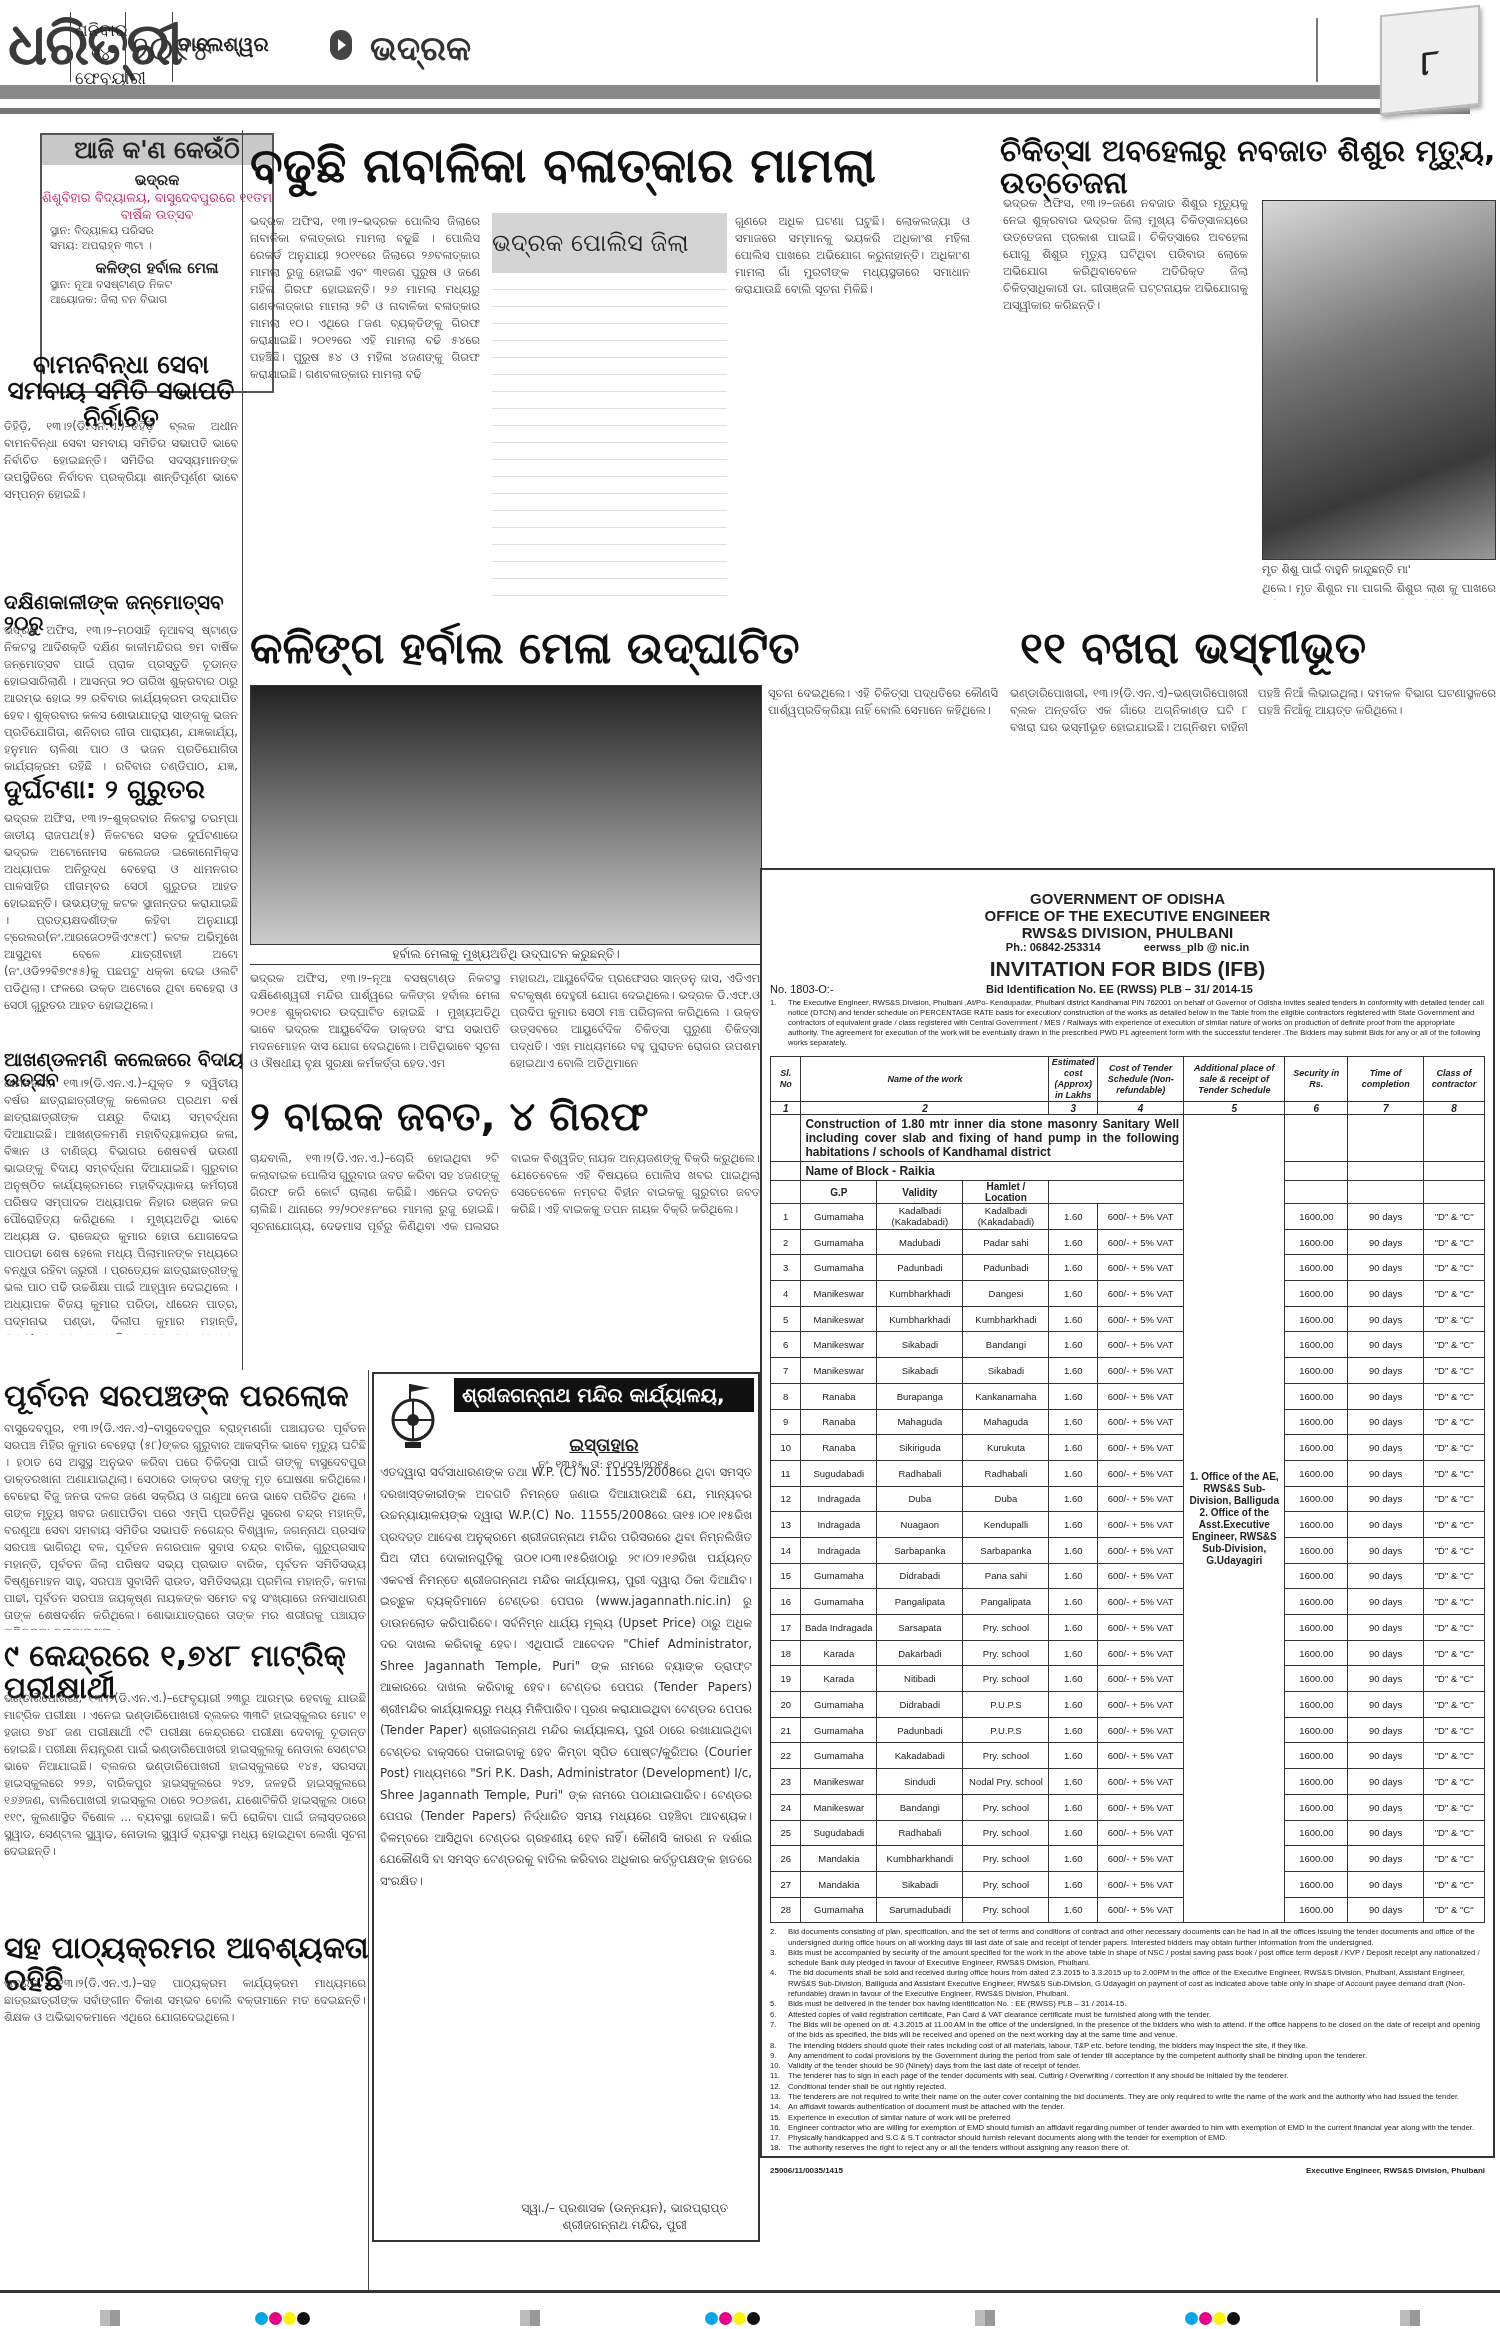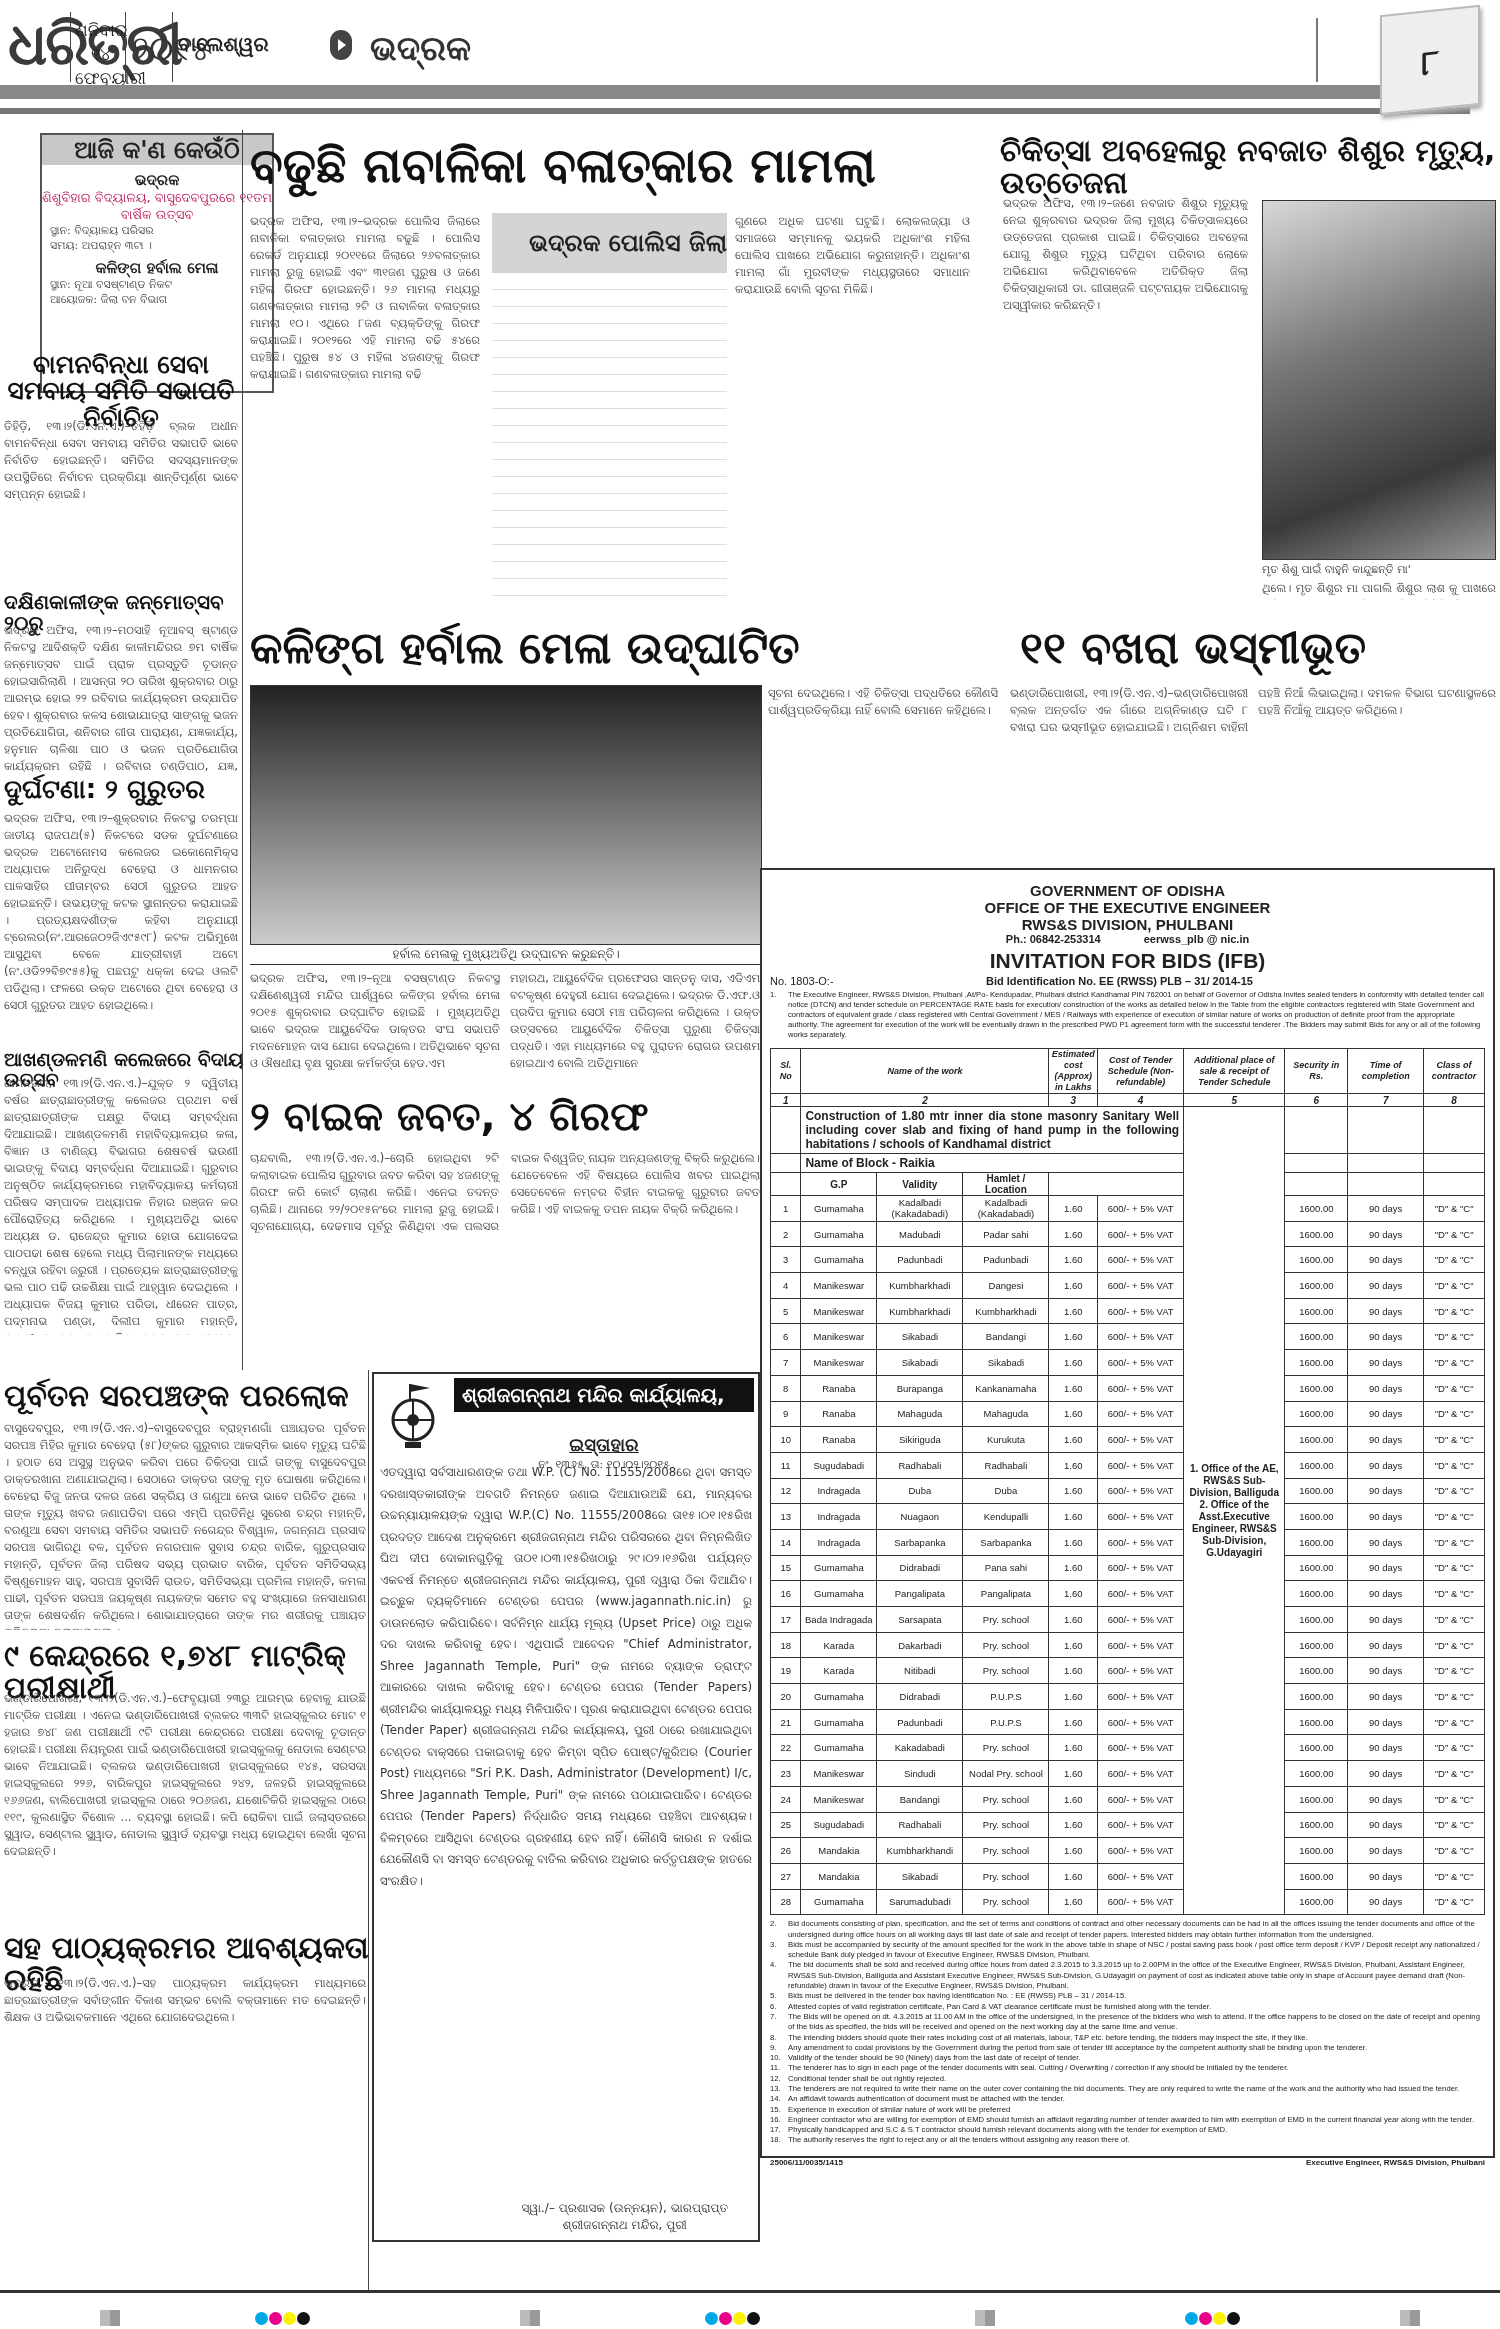--- a/index.html
+++ b/index.html
@@ -31,21 +31,21 @@
   .events .ev-l { font-size: 11px; padding: 1px 8px; color: #444; }
   .events .ev-c { text-align: center; font-size: 13px; color: #be185d; line-height: 17px; }
 
   .col-rule { background: #444; width: 1px; }
 
   
   .photo { background: linear-gradient(160deg, #d8d8d8 0%, #777 40%, #3a3a3a 75%, #999 100%); border: 1px solid #333; }
   .photo2 { background: linear-gradient(180deg, #222 0%, #555 30%, #888 60%, #ccc 100%); border: 1px solid #333; }
 
   
-  .tender { left: 760px; top: 868px; width: 735px; height: 1290px; border: 2px solid #333; padding: 12px 8px; font-family: "Liberation Sans", sans-serif; color: #222; }
+  .tender { left: 760px; top: 868px; width: 735px; height: 1290px; border: 2px solid #333; padding: 20px 8px; font-family: "Liberation Sans", sans-serif; color: #222; }
   .tender .gov { text-align: center; font-size: 15px; font-weight: bold; line-height: 17px; }
   .tender .ph { text-align: center; font-size: 11px; font-weight: bold; }
   .tender .ph span { margin: 0 20px; }
   .tender .ifb { text-align: center; font-size: 21px; font-weight: bold; line-height: 28px; margin-top: 2px; }
   .tender .ref { position: relative; height: 14px; font-size: 11px; }
   .tender .ref .no { position: absolute; left: 0; top: 0; }
   .tender .ref .bid { position: absolute; left: 0; right: 16px; text-align: center; font-weight: bold; }
   .tender .intro { font-size: 7.6px; line-height: 10px; display: flex; margin-top: 1px; }
   .tender .intro .n { width: 18px; flex: none; }
   table.bids { border-collapse: collapse; width: 100%; margin-top: 8px; font-size: 9px; }
@@ -127,21 +127,21 @@
 
 <div class="abs headline" style="left:4px;top:1932px;width:365px;font-size:30px">ସହ ପାଠ୍ୟକ୍ରମର ଆବଶ୍ୟକତା ରହିଛି</div>
 <div class="abs body-text" style="left:4px;top:1975px;width:362px;height:305px;overflow:hidden">ଭଦ୍ରକ, ୧୩।୨(ଡି.ଏନ.ଏ.)–ସହ ପାଠ୍ୟକ୍ରମ କାର୍ଯ୍ୟକ୍ରମ ମାଧ୍ୟମରେ ଛାତ୍ରଛାତ୍ରୀଙ୍କ ସର୍ବାଙ୍ଗୀନ ବିକାଶ ସମ୍ଭବ ବୋଲି ବକ୍ତାମାନେ ମତ ଦେଇଛନ୍ତି। ଶିକ୍ଷକ ଓ ଅଭିଭାବକମାନେ ଏଥିରେ ଯୋଗଦେଇଥିଲେ।</div>
 
 <div class="abs col-rule" style="left:242px;top:130px;height:1240px"></div>
 <div class="abs col-rule" style="left:368px;top:1370px;height:920px"></div>
 
 <div class="abs headline" style="left:250px;top:140px;width:720px;font-size:48px">ବଢୁଛି ନାବାଳିକା ବଳାତ୍କାର ମାମଲା</div>
 <div class="abs body-text" style="left:250px;top:213px;width:230px;height:385px;overflow:hidden">ଭଦ୍ରକ ଅଫିସ, ୧୩।୨–ଭଦ୍ରକ ପୋଲିସ ଜିଲାରେ ନାବାଳିକା ବଳାତ୍କାର ମାମଲା ବଢୁଛି । ପୋଲିସ ରେକର୍ଡ ଅନୁଯାୟୀ ୨୦୧୧ରେ ଜିଲାରେ ୨୬ବଳାତ୍କାର ମାମଲା ରୁଜୁ ହୋଇଛି ଏବଂ ୩୧ଜଣ ପୁରୁଷ ଓ ଜଣେ ମହିଳା ଗିରଫ ହୋଇଛନ୍ତି। ୨୬ ମାମଲା ମଧ୍ୟରୁ ଗଣବଳାତ୍କାର ମାମଲା ୨ଟି ଓ ନାବାଳିକା ବଳାତ୍କାର ମାମଲା ୧୦। ଏଥିରେ ୮ଜଣ ବ୍ୟକ୍ତିଙ୍କୁ ଗିରଫ କରାଯାଇଛି। ୨୦୧୨ରେ ଏହି ମାମଲା ବଢି ୫୪ରେ ପହଞ୍ଚିଛି। ପୁରୁଷ ୫୪ ଓ ମହିଳା ୪ଜଣଙ୍କୁ ଗିରଫ କରାଯାଇଛି। ଗଣବଳାତ୍କାର ମାମଲା ବଢି</div>
 <div class="abs" style="left:492px;top:213px;width:235px;height:60px;background:#d4d4d4">
-  <div style="font-size:24px;font-weight:bold;text-align:right;line-height:60px">ଭଦ୍ରକ ପୋଲିସ ଜିଲା</div>
+  <div style="font-size:24px;font-weight:normal;text-align:left;line-height:60px">ଭଦ୍ରକ ପୋଲିସ ଜିଲା</div>
 </div>
 <div class="abs body-text" style="left:492px;top:280px;width:235px;height:318px;background:repeating-linear-gradient(180deg,transparent 0 9px,#ddd 9px 10px,transparent 10px 17px)"></div>
 <div class="abs body-text" style="left:735px;top:213px;width:235px;height:385px;overflow:hidden">ଗୁଣରେ ଅଧିକ ଘଟଣା ଘଟୁଛି। ଲୋକଲଜ୍ୟା ଓ ସମାଜରେ ସମ୍ମାନକୁ ଭୟକରି ଅଧିକାଂଶ ମହିଳା ପୋଲିସ ପାଖରେ ଅଭିଯୋଗ କରୁନାହାନ୍ତି। ଅଧିକାଂଶ ମାମଲା ଗାଁ ମୁରବୀଙ୍କ ମଧ୍ୟସ୍ଥତାରେ ସମାଧାନ କରାଯାଉଛି ବୋଲି ସୂଚନା ମିଳିଛି।</div>
 
 <div class="abs headline" style="left:1000px;top:135px;width:500px;font-size:30px">ଚିକିତ୍ସା ଅବହେଳାରୁ ନବଜାତ ଶିଶୁର ମୃତ୍ୟୁ, ଉତ୍ତେଜନା</div>
 <div class="abs body-text" style="left:1003px;top:195px;width:245px;height:400px;overflow:hidden">ଭଦ୍ରକ ଅଫିସ, ୧୩।୨–ଜଣେ ନବଜାତ ଶିଶୁର ମୃତ୍ୟୁକୁ ନେଇ ଶୁକ୍ରବାର ଭଦ୍ରକ ଜିଲା ମୁଖ୍ୟ ଚିକିତ୍ସାଳୟରେ ଉତ୍ତେଜନା ପ୍ରକାଶ ପାଇଛି। ଚିକିତ୍ସାରେ ଅବହେଳା ଯୋଗୁ ଶିଶୁର ମୃତ୍ୟୁ ଘଟିଥିବା ପରିବାର ଲୋକେ ଅଭିଯୋଗ କରିଥିବାବେଳେ ଅତିରିକ୍ତ ଜିଲା ଚିକିତ୍ସାଧିକାରୀ ଡା. ଗୀତାଞ୍ଜଳି ପଟ୍ଟନାୟକ ଅଭିଯୋଗକୁ ଅସ୍ୱୀକାର କରିଛନ୍ତି।</div>
 <div class="abs photo" style="left:1262px;top:200px;width:234px;height:360px"></div>
 <div class="abs" style="left:1262px;top:563px;width:234px;font-size:11px;color:#333">ମୃତ ଶିଶୁ ପାଇଁ ବାହୁନି କାନ୍ଦୁଛନ୍ତି ମା'</div>
 <div class="abs body-text" style="left:1262px;top:580px;width:234px;height:20px;overflow:hidden">ଥିଲେ। ମୃତ ଶିଶୁର ମା ପାଗଲି ଶିଶୁର ଲାଶ କୁ ପାଖରେ ରଖି କାନ୍ଦୁଥିଲେ। ପୋଲିସ ପହଞ୍ଚି ପରିସ୍ଥିତି ନିୟନ୍ତ୍ରଣ କରି ନେଇଥିଲେ ସୁକ୍ୟୁରିଟି ଗାର୍ଡ।</div>
 

